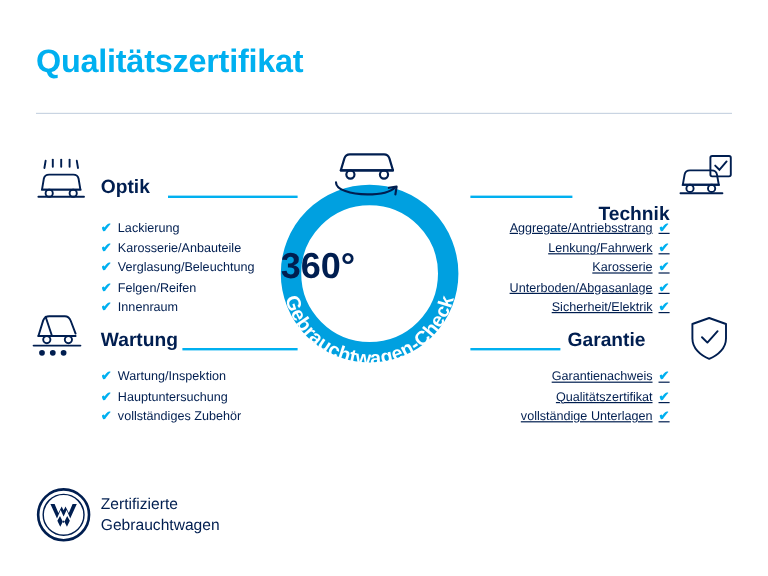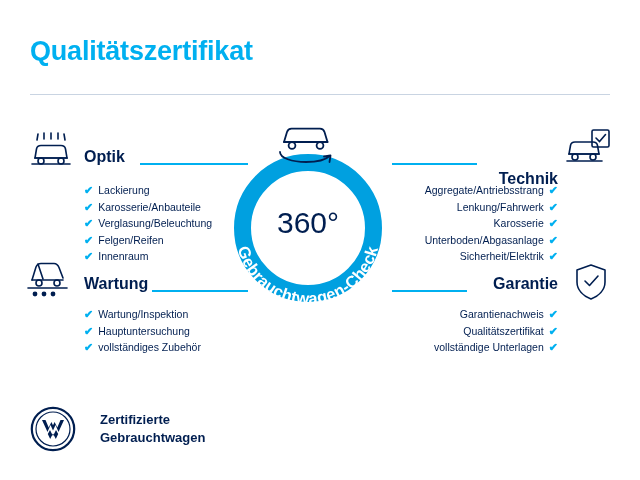--- a/index.html
+++ b/index.html
@@ -71,20 +71,21 @@
     color: #00b0f0;
     font-size: 11px;
     margin-right: 5px;
     font-weight: bold;
   }
   .list.right {
     text-align: right;
   }
   .list.right .row {
     justify-content: flex-end;
+    text-decoration: underline;
   }
   .list.right .row .tick {
     color: #00b0f0;
     font-size: 11px;
     margin-left: 5px;
     font-weight: bold;
     order: 2;
   }
   .list.right .row .txt { order: 1; }
 
@@ -103,23 +104,23 @@
     height: 148px;
     border-radius: 50%;
     border: 17px solid #00a0e0;
     box-sizing: border-box;
   }
   .badge .deg {
     position: absolute;
     left: 0;
     top: 52px;
     width: 148px;
-    text-align: center;
+    text-align: left;
     font-size: 30px;
-    font-weight: normal;
+    font-weight: bold;
     color: #001e50;
   }
   .badge-top-icon {
     position: absolute;
     left: 272px;
     top: 122px;
     width: 72px;
     height: 46px;
   }
   .curve-text {
@@ -144,24 +145,23 @@
     left: 30px;
     top: 406px;
     width: 46px;
     height: 46px;
   }
   .footer-text {
     position: absolute;
     left: 84px;
     top: 411px;
     font-size: 13px;
-    font-weight: bold;
+    font-weight: normal;
     line-height: 18px;
     color: #001e50;
-    margin-left: 16px;
   }
 
   
   .ico { position: absolute; }
 </style>
 </head>
 <body>
 
 <div id="page">
 
@@ -272,21 +272,21 @@
         <span class="txt">vollständiges Zubehör</span>
       </div>
   </div>
 
   <svg class="ico" style="left:572px; top:262px;" width="38" height="42" viewBox="0 0 38 42">
     <g fill="none" stroke="#001e50" stroke-width="1.6" stroke-linecap="round" stroke-linejoin="round">
       <path d="M19 3 L33 8 L33 20 C33 28 26.5 34 19 37 C11.5 34 5 28 5 20 L5 8 Z"></path>
       <polyline points="13,19 17.5,23.5 26,14"></polyline>
     </g>
   </svg>
-  <div class="col-head" style="left:473px; top:275px; text-align:right; width:85px;">Garantie</div>
+  <div class="col-head" style="left:473px; top:275px; text-align:left; width:85px;">Garantie</div>
   <div class="head-rule" style="left:392px; top:290px; width:75px;"></div>
   <div class="list right" style="left:358px; top:306px; width:200px;">
     <div class="row">
         <span class="txt">Garantienachweis</span>
         <span class="tick">✔</span>
       </div>
     <div class="row">
         <span class="txt">Qualitätszertifikat</span>
         <span class="tick">✔</span>
       </div>

